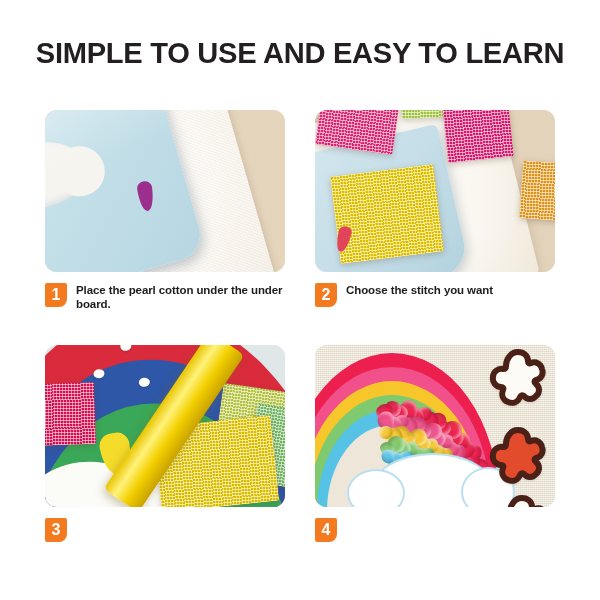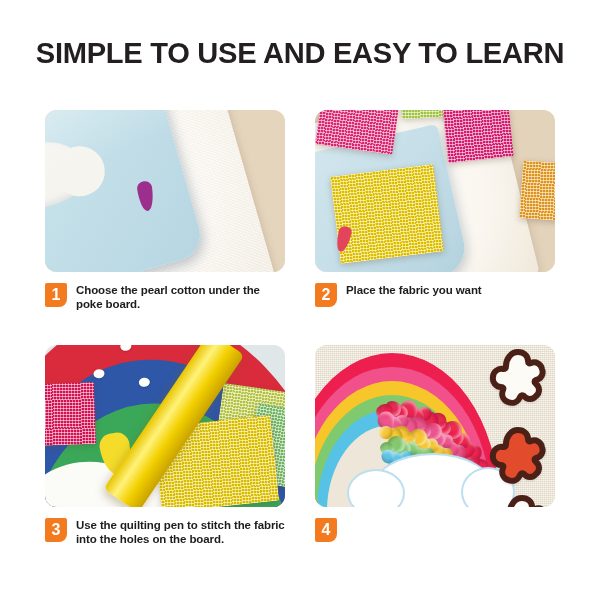--- a/index.html
+++ b/index.html
@@ -293,39 +293,39 @@
         <div class="p1-board">
 
           <div class="p1-cloud"></div>
           <div class="p1-drop-a"></div>
 
           <div class="p1-board-gloss"></div>
         </div>
       </div>
       <div class="caption">
         <div class="badge">1</div>
-        <div class="captext">Choose the pearl cotton under the poke board.</div>
+        <div class="captext">Place the pearl cotton under the under board.</div>
       </div>
     </div>
 
     <div class="cell c2">
       <div class="photo">
         <div class="p2-bg"></div>
         <div class="p2-cotton"></div>
         <div class="p2-board"></div>
         <div class="mesh p2-green"></div>
         <div class="mesh p2-pink1"></div>
         <div class="mesh p2-pink2"></div>
         <div class="mesh p2-yellow"></div>
         <div class="mesh p2-orange"></div>
         <div class="p2-drop"></div>
       </div>
       <div class="caption">
         <div class="badge">2</div>
-        <div class="captext">Place the fabric you want</div>
+        <div class="captext">Choose the stitch you want</div>
       </div>
     </div>
 
     <div class="cell c3">
       <div class="photo">
         <div class="p3-bg"></div>
         <div class="p3-board">
           <div class="p3-r1"></div>
           <div class="p3-r2"></div>
           <div class="p3-r3"></div>
@@ -339,21 +339,20 @@
         </div>
         <div class="mesh p3-fab-p"></div>
         <div class="mesh p3-fab-g"></div>
         <div class="mesh p3-fab-g2"></div>
         <div class="mesh p3-fab-y"></div>
         <div class="p3-tuft"></div>
         <div class="p3-pen"></div>
       </div>
       <div class="caption">
         <div class="badge">3</div>
-        <div class="captext">Use the quilting pen to stitch the fabric into the holes on the board.</div>
       </div>
     </div>
 
     <div class="cell c4">
       <div class="photo">
         <div class="p4-bg"></div>
         <div class="p4-cloud2"></div>
         <div class="arcband a-red"></div>
         <div class="arcband a-pink"></div>
         <div class="arcband a-yell"></div>

